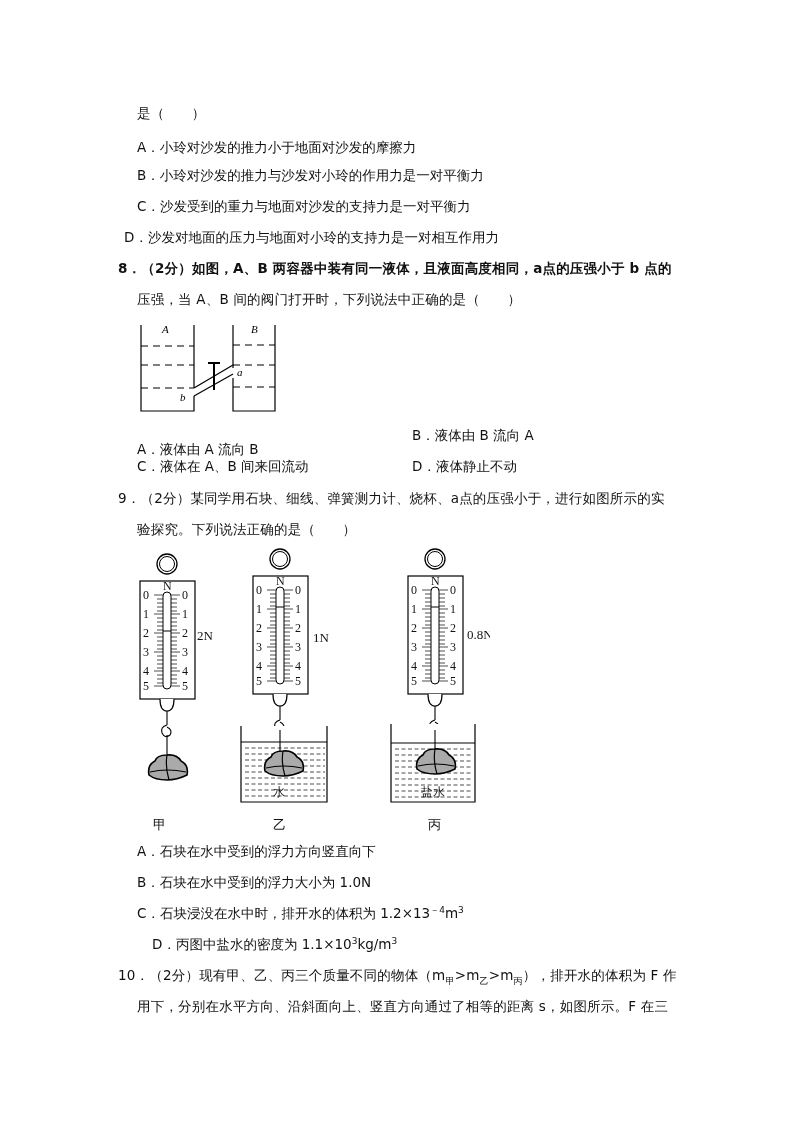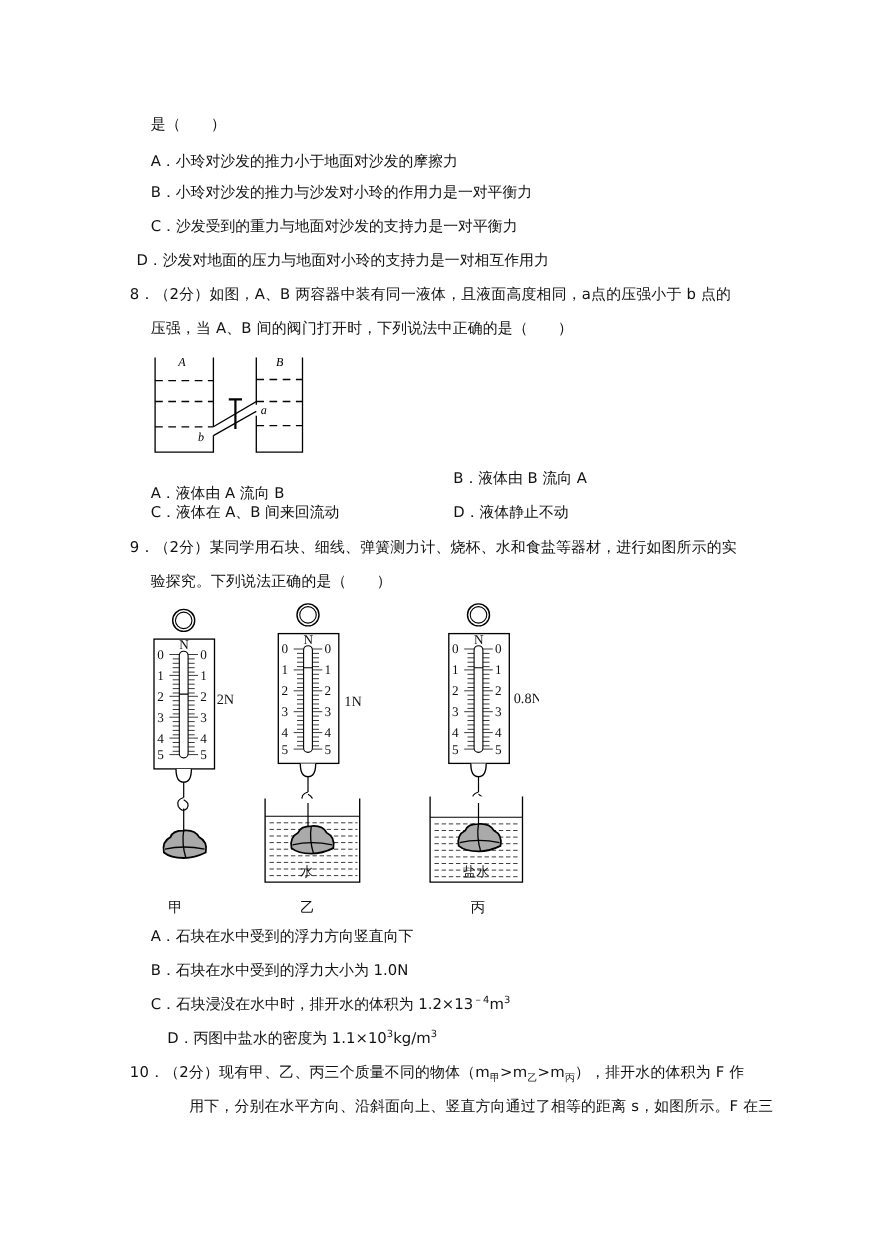--- a/index.html
+++ b/index.html
@@ -12,21 +12,21 @@
 </style>
 </head>
 <body>
 
 <div class="line" style="left:137px;top:104px;">是（　　）</div>
 <div class="opt" style="left:137px;top:138px;"><span>A．</span><span>小玲对沙发的推力小于地面对沙发的摩擦力</span></div>
 <div class="opt" style="left:137px;top:166px;"><span>B．</span><span>小玲对沙发的推力与沙发对小玲的作用力是一对平衡力</span></div>
 <div class="opt" style="left:137px;top:197px;"><span>C．</span><span>沙发受到的重力与地面对沙发的支持力是一对平衡力</span></div>
 <div class="opt" style="left:124px;top:228px;"><span>D．</span><span>沙发对地面的压力与地面对小玲的支持力是一对相互作用力</span></div>
 
-<div class="line" style="left:118px;top:259px;"><span>8．</span><span>（2分）</span><span>如图，A、B 两容器中装有同一液体，且液面高度相同，a点的压强小于 b 点的</span></div>
+<div class="line" style="left:118px;top:259px;font-weight:bold;"><span>8．</span><span>（2分）</span><span>如图，A、B 两容器中装有同一液体，且液面高度相同，a点的压强小于 b 点的</span></div>
 <div class="line" style="left:137px;top:290px;">压强，当 A、B 间的阀门打开时，下列说法中正确的是（　　）</div>
 
 <svg class="fig" style="left:130px;top:315px;" width="160" height="100">
   <g stroke="#000" stroke-width="1.2" fill="none">
 
     <polyline points="11,10 11,96 64,96 64,81"></polyline>
     <line x1="64" y1="10" x2="64" y2="73"></line>
 
     <polyline points="103,10 103,53"></polyline>
     <polyline points="103,63 103,96 145,96 145,10"></polyline>
@@ -50,21 +50,21 @@
   <text x="121" y="18" font-size="11" font-style="italic" font-family="Liberation Serif, serif">B</text>
   <text x="107" y="61" font-size="11" font-style="italic" font-family="Liberation Serif, serif">a</text>
   <text x="50" y="86" font-size="11" font-style="italic" font-family="Liberation Serif, serif">b</text>
 </svg>
 
 <div class="opt" style="left:137px;top:440px;"><span>A．</span><span>液体由 A 流向 B</span></div>
 <div class="opt" style="left:412px;top:426px;text-align:right;"><span>B．</span><span>液体由 B 流向 A</span></div>
 <div class="opt" style="left:137px;top:457px;"><span>C．</span><span>液体在 A、B 间来回流动</span></div>
 <div class="opt" style="left:412px;top:457px;"><span>D．</span><span>液体静止不动</span></div>
 
-<div class="line" style="left:118px;top:489px;"><span>9．</span><span>（2分）</span><span>某同学用石块、细线、弹簧测力计、烧杯、水和食盐等器材，进行如图所示的实</span></div>
+<div class="line" style="left:118px;top:489px;"><span>9．</span><span>（2分）</span><span>某同学用石块、细线、弹簧测力计、烧杯、a点的压强小于，进行如图所示的实</span></div>
 <div class="line" style="left:137px;top:520px;">验探究。下列说法正确的是（　　）</div>
 
 <svg class="fig" style="left:130px;top:545px;" width="360" height="295">
   <defs>
     <g id="scale-body">
       <circle cx="37" cy="19" r="10" fill="none" stroke="#000" stroke-width="1.3"></circle>
       <circle cx="37" cy="19" r="7.5" fill="none" stroke="#000" stroke-width="1"></circle>
       <rect x="10" y="36" width="55" height="118" fill="#fff" stroke="#000" stroke-width="1.2"></rect>
       <rect x="33" y="47" width="8" height="97" rx="4" fill="#fff" stroke="#000" stroke-width="1"></rect>
       <g stroke="#000" stroke-width="0.7">
@@ -241,13 +241,13 @@
     <text x="298" y="284">丙</text>
   </g>
 </svg>
 
 <div class="opt" style="left:137px;top:842px;"><span>A．</span><span>石块在水中受到的浮力方向竖直向下</span></div>
 <div class="opt" style="left:137px;top:873px;"><span>B．</span><span>石块在水中受到的浮力大小为 1.0N</span></div>
 <div class="opt" style="left:137px;top:904px;"><span>C．</span><span>石块浸没在水中时，排开水的体积为 1.2×13</span><sup>－4</sup><span>m</span><sup>3</sup></div>
 <div class="opt" style="left:152px;top:935px;"><span>D．</span><span>丙图中盐水的密度为 1.1×10</span><sup>3</sup><span>kg/m</span><sup>3</sup></div>
 
 <div class="line" style="left:118px;top:966px;"><span>10．</span><span>（2分）</span><span>现有甲、乙、丙三个质量不同的物体（m</span><sub>甲</sub><span>&gt;m</span><sub>乙</sub><span>&gt;m</span><sub>丙</sub><span>），排开水的体积为 F 作</span></div>
-<div class="line" style="left:137px;top:997px;margin-left:35px;">用下，分别在水平方向、沿斜面向上、竖直方向通过了相等的距离 s，如图所示。F 在三</div>
+<div class="line" style="left:137px;top:997px;">用下，分别在水平方向、沿斜面向上、竖直方向通过了相等的距离 s，如图所示。F 在三</div>
 
 </body></html>

